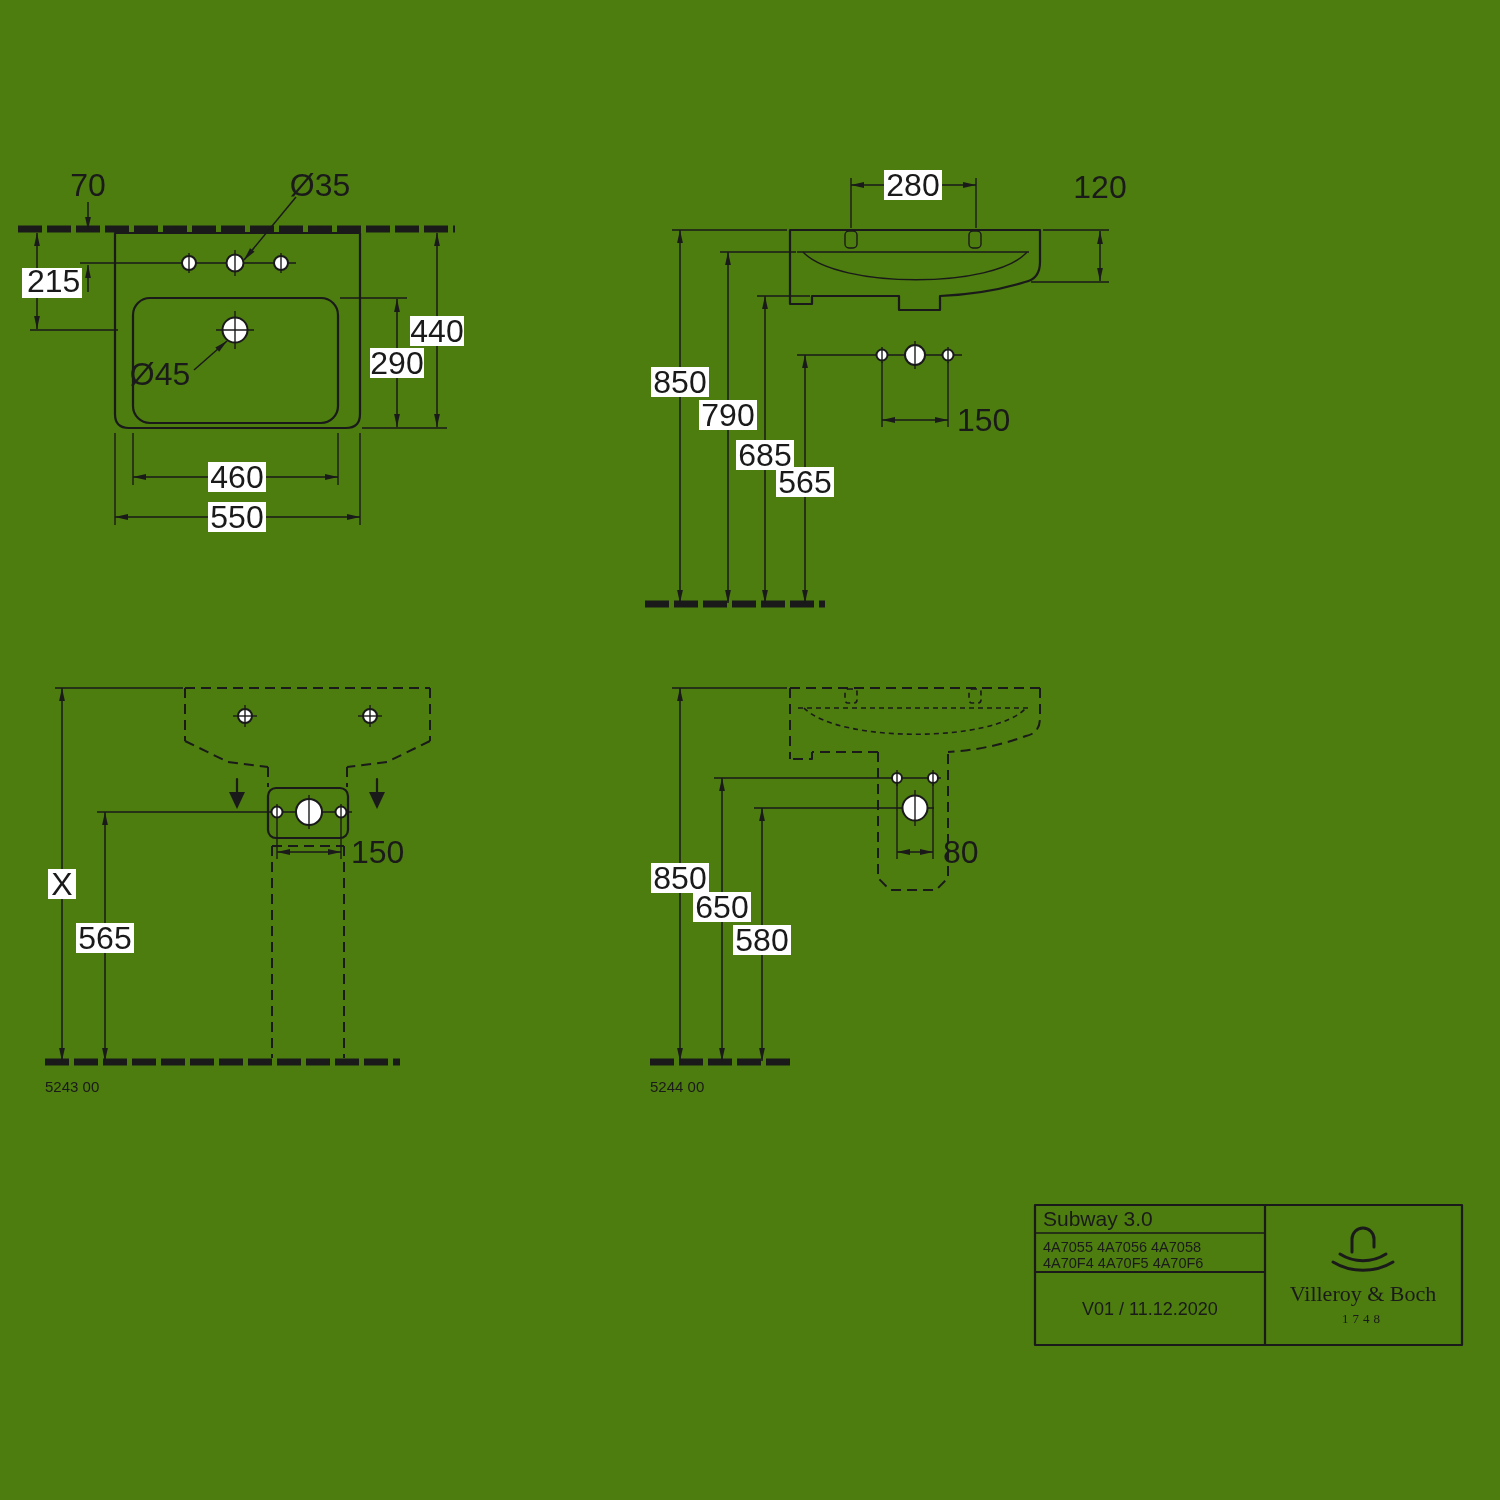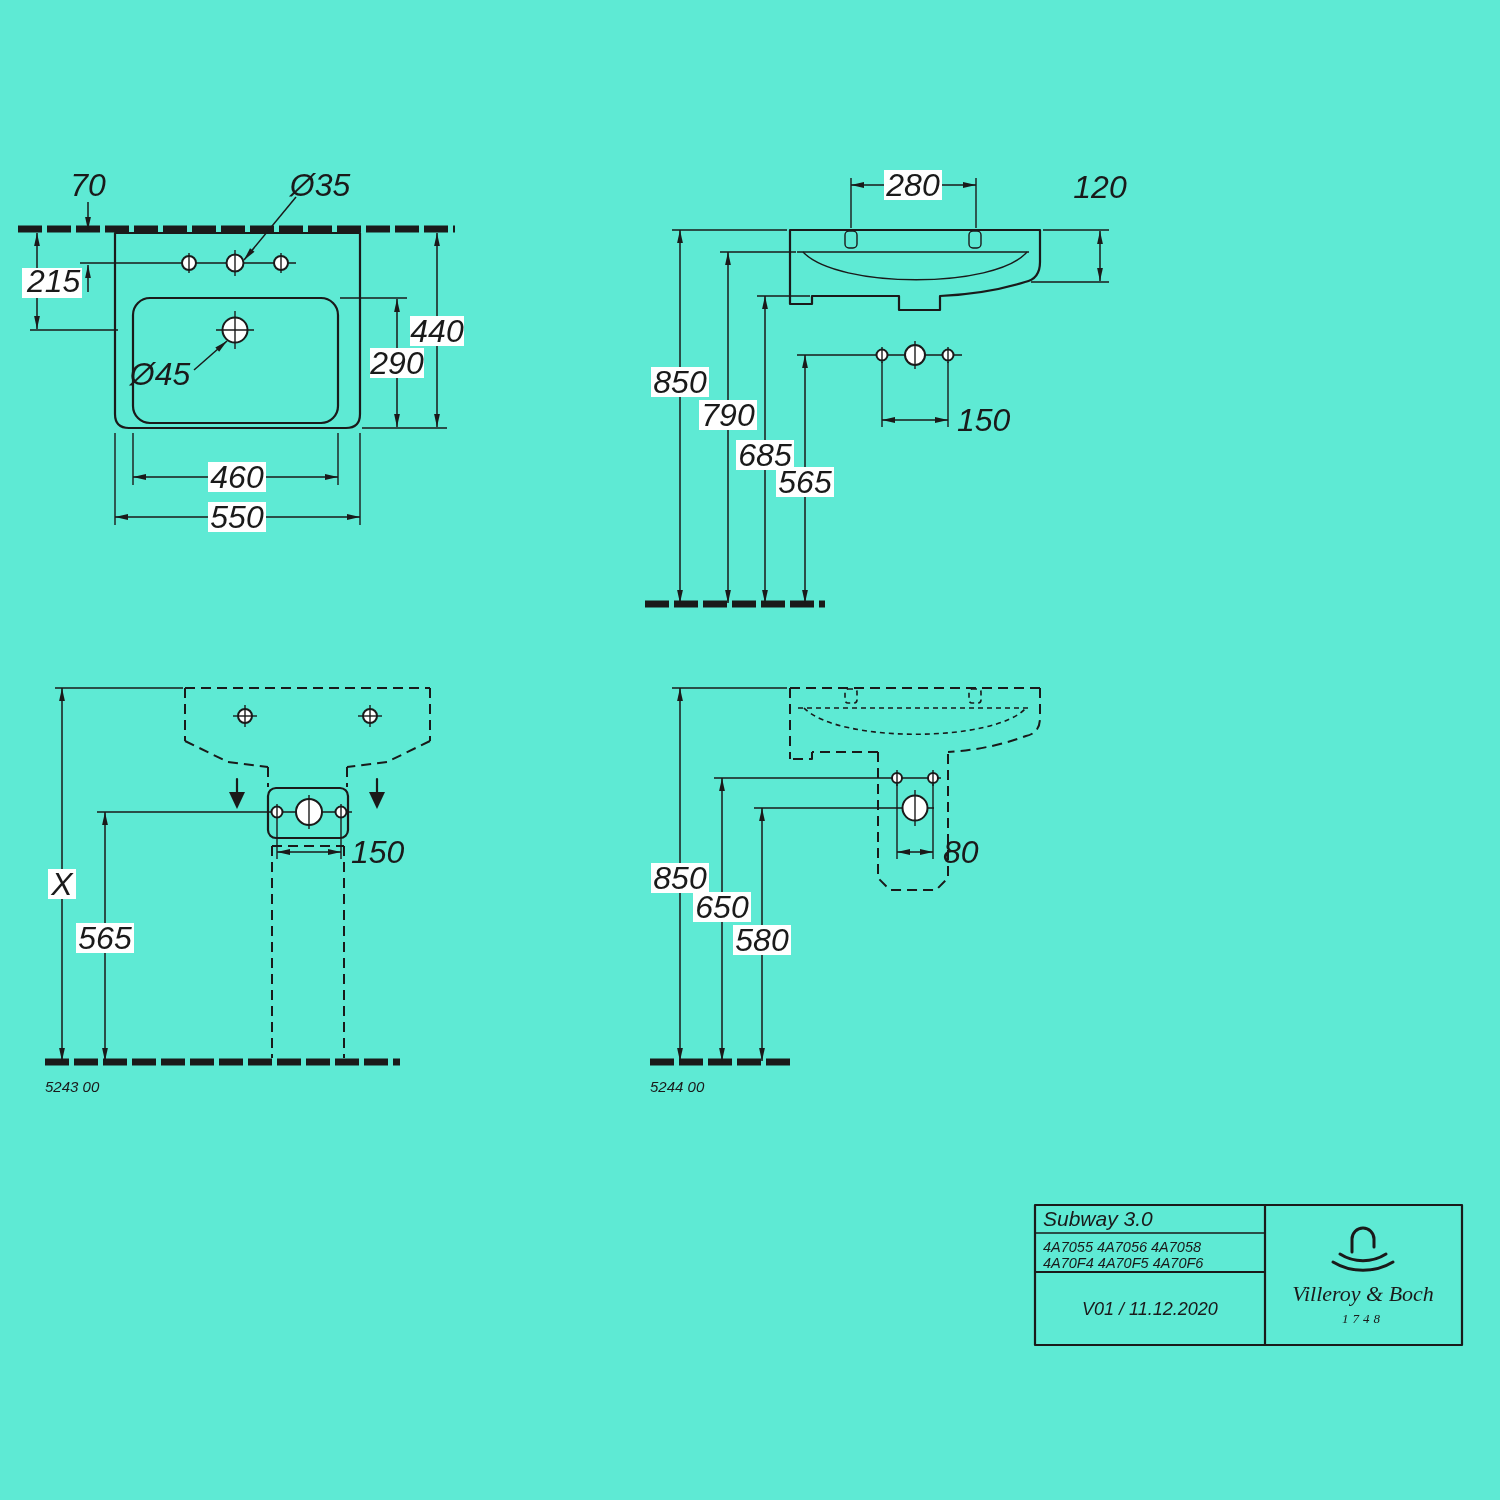--- a/index.html
+++ b/index.html
@@ -1,16 +1,16 @@
 <!DOCTYPE html>
 <html><head>
 <meta charset="utf-8">
 <style>
   html,body{margin:0;padding:0;background:#ffffff;}
-  .sheet{width:1500px;height:1500px;background:#5eead4;font-family:"Liberation Sans",sans-serif;font-style:italic;}
+  .sheet{width:1500px;height:1500px;background:#4d7c0f;font-family:"Liberation Sans",sans-serif;}
   svg{display:block;}
   .ln{stroke:#1a1a1a;stroke-width:2.2;fill:none;stroke-linejoin:round;stroke-linecap:round;}
   .thin{stroke:#1a1a1a;stroke-width:1.4;fill:none;}
   .dim{stroke:#1a1a1a;stroke-width:1.5;fill:none;}
   .dash{stroke:#1a1a1a;stroke-width:2;fill:none;stroke-dasharray:10 6;stroke-linejoin:round;}
   .dashfine{stroke:#1a1a1a;stroke-width:1.6;fill:none;stroke-dasharray:5 4;}
   .heavy{stroke:#1a1a1a;stroke-width:7;fill:none;stroke-dasharray:24 5;}
   .hole{fill:#ffffff;stroke:#1a1a1a;stroke-width:2;}
   .mask{fill:#ffffff;stroke:none;}
   .solid{fill:#1a1a1a;stroke:none;}

